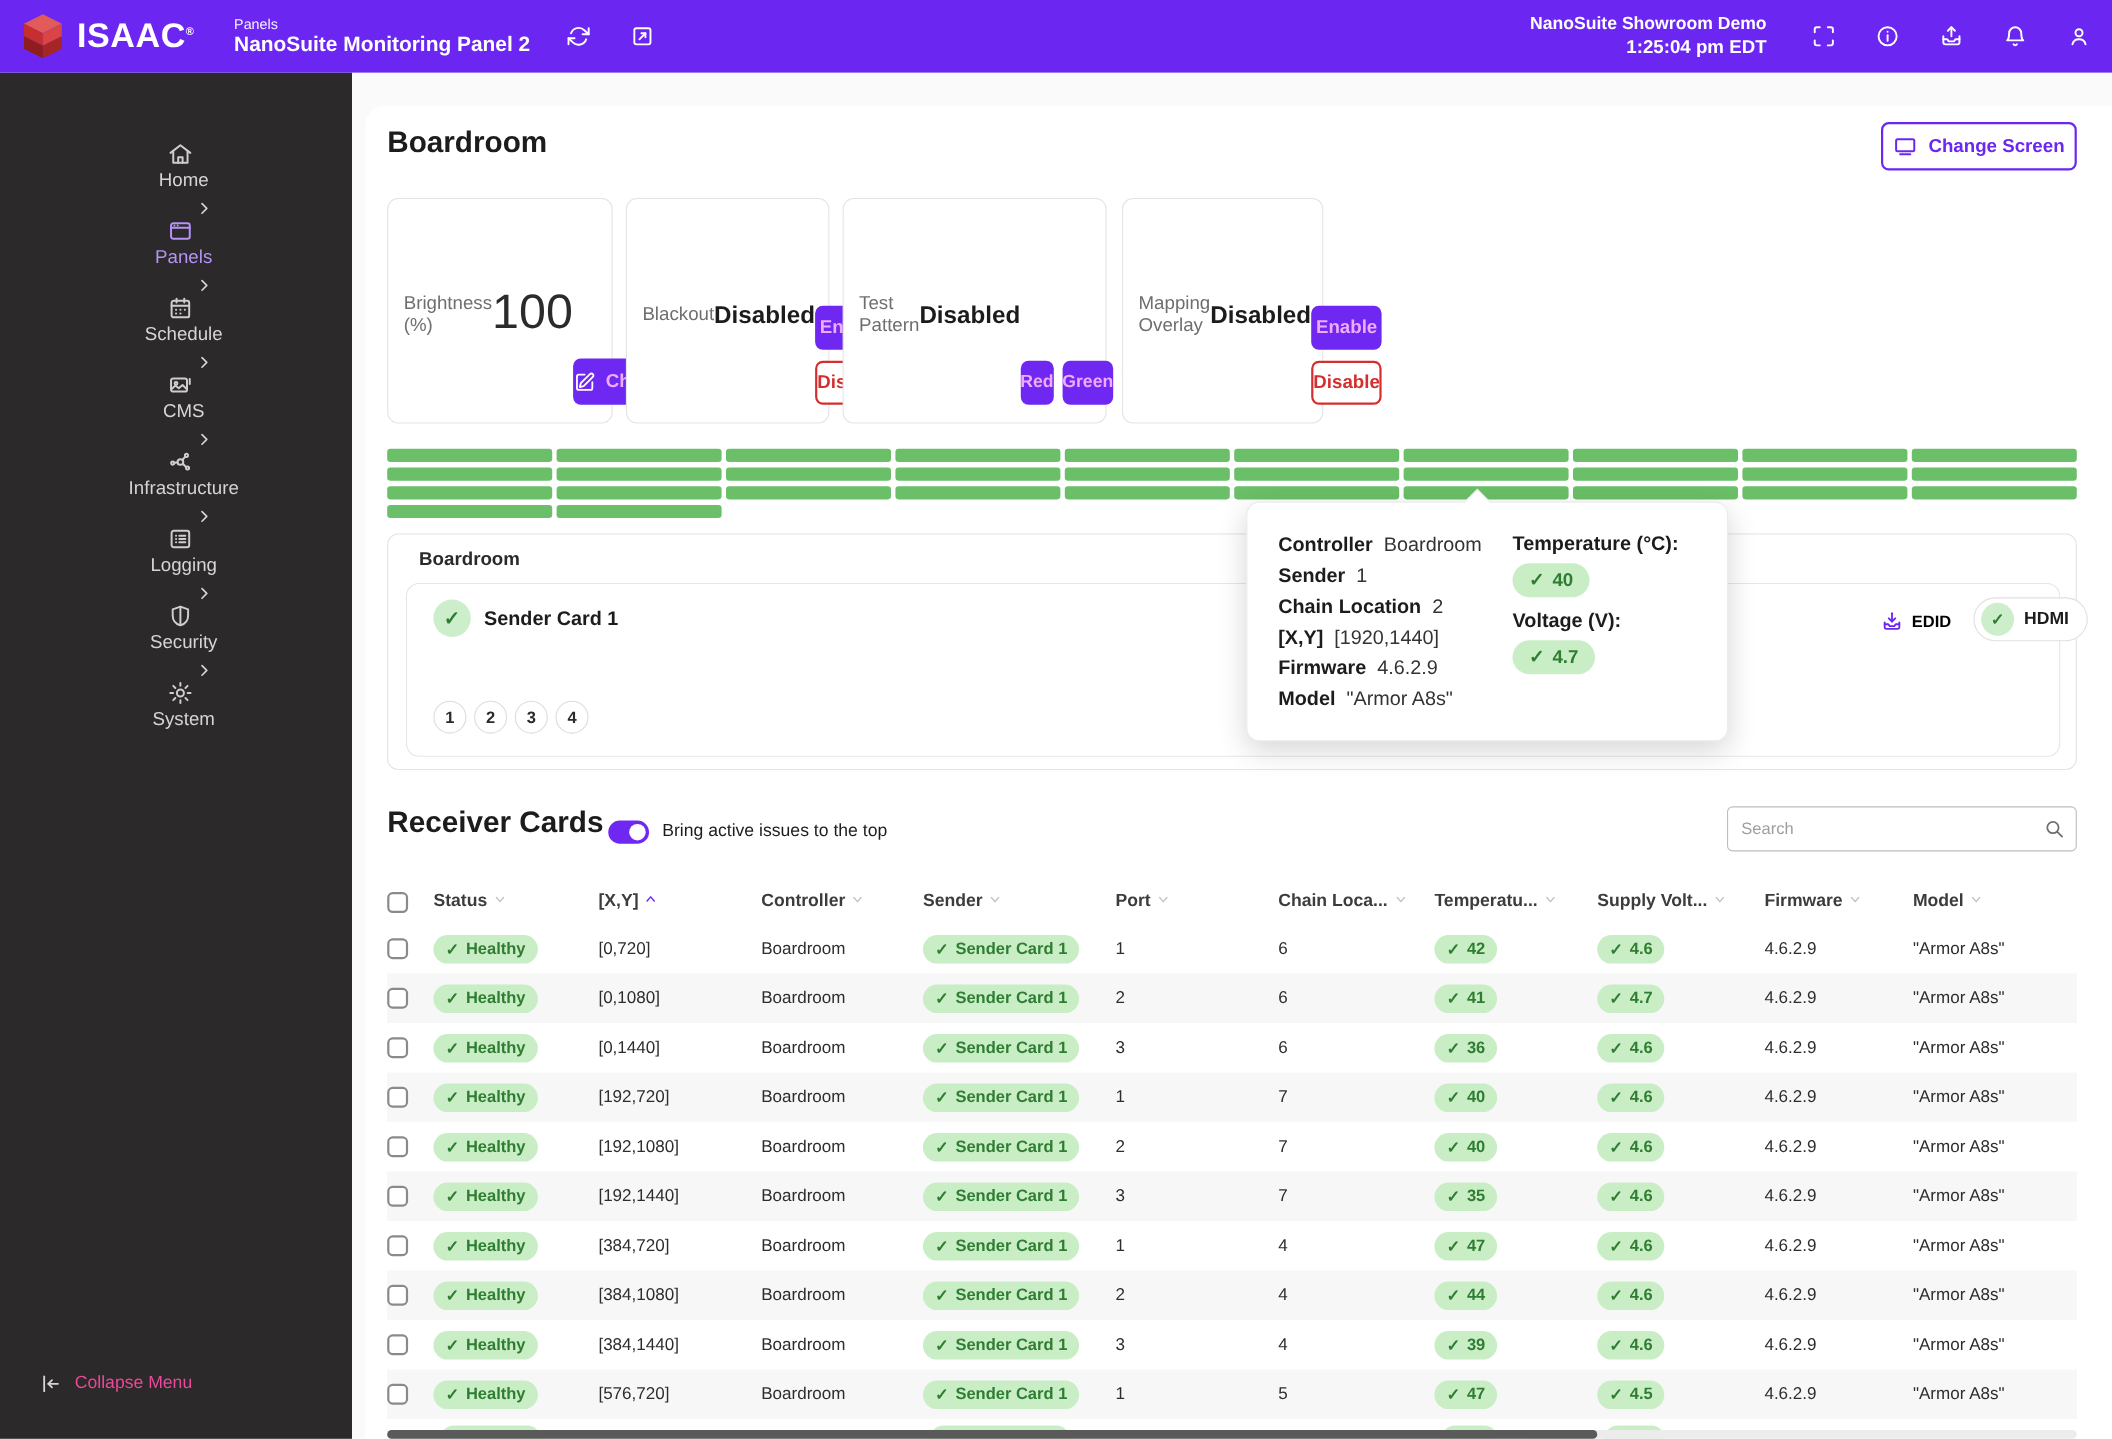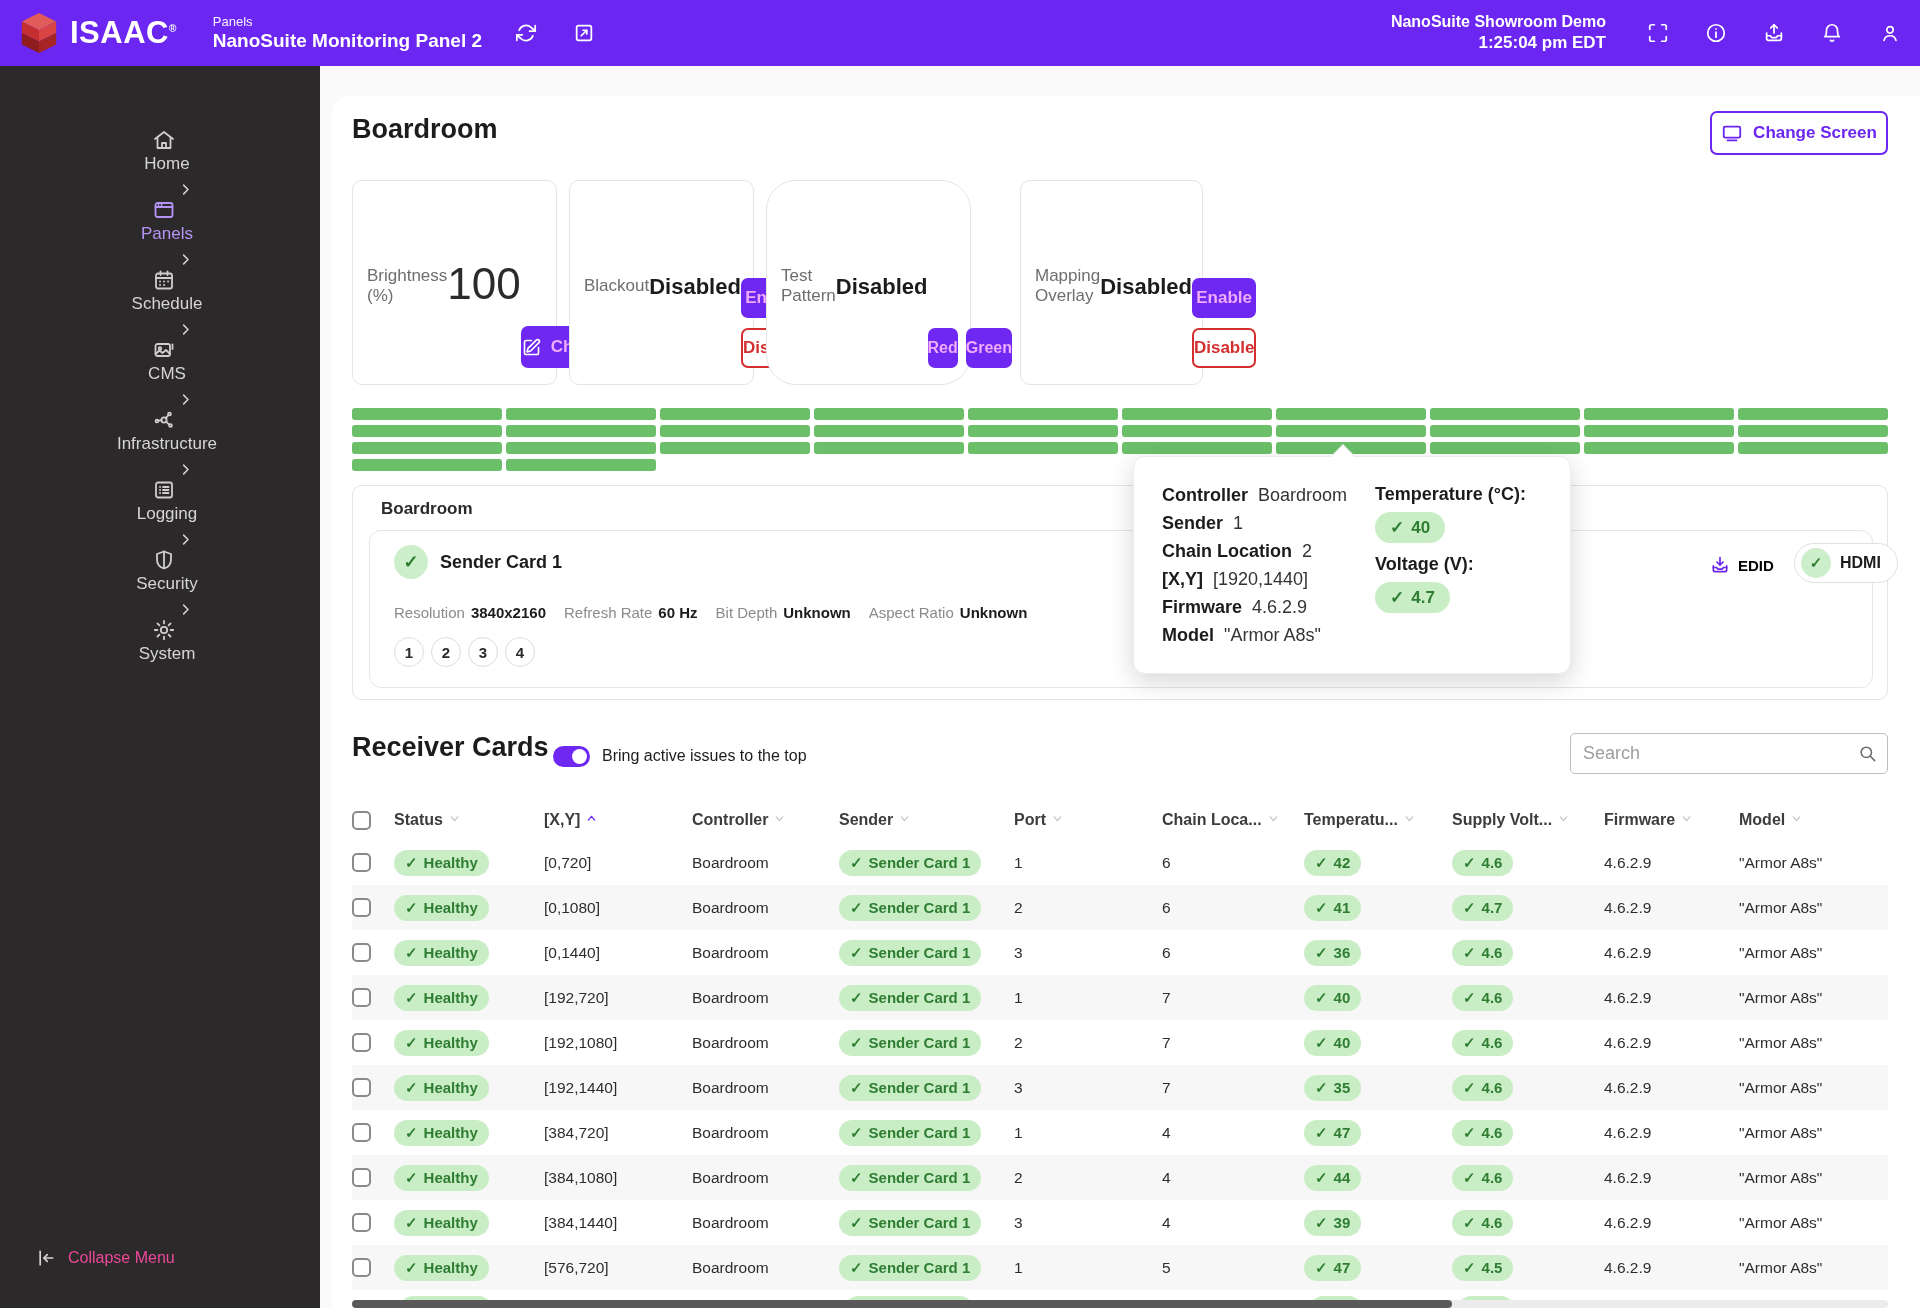--- a/index.html
+++ b/index.html
@@ -72,21 +72,21 @@
   .ctl-value { font-size:44px; color:#2b2b2b; margin-top:2px; }
   .btn { border:none; border-radius:7px; font-size:17px; font-weight:bold;
     cursor:pointer; display:flex; align-items:center; justify-content:center; gap:9px; }
   .btn-purple { background:#6f28f1; color:#f0abfc; }
   .btn-red-outline { background:#fff; color:#d32f2f; border:2px solid #d32f2f; }
   .btn svg { width:21px; height:21px; stroke:#fff; fill:none; stroke-width:1.9;
     stroke-linecap:round; stroke-linejoin:round; }
   #card-brightness { left:20px; width:205px; }
   #card-brightness .btn { margin-top:auto; width:177px; height:42px; }
   #card-blackout { left:237px; width:185px; }
-  #card-test { left:434px; width:205px;border-radius:30px; }
+  #card-test { left:434px; width:240px; }
   #card-mapping { left:688px; width:183px; }
   .stack-btns { margin-top:auto; display:flex; flex-direction:column; gap:10px; width:100%; }
   .stack-btns .btn { width:100%; height:40px; }
   .rgb-row { display:flex; gap:8px; width:100%; margin-top:auto; }
   .rgb-row .btn { flex:1; height:40px; font-size:16px; }
 
   
   .panel-grid { position:absolute; left:20px; top:312px; width:1536px; }
   .pg-row { display:flex; gap:4px; margin-bottom:5px; }
   .pg-seg { width:150px; height:12px; background:#6abf68; border-radius:3px; cursor:pointer; }
@@ -144,21 +144,21 @@
   .rc-title { position:absolute; left:20px; top:636px; font-size:27px;
     font-weight:bold; color:#1c1c1c; }
   .toggle { position:absolute; left:221px; top:650px; width:37px; height:21px;
     background:#6f28f1; border-radius:11px; cursor:pointer; }
   .toggle-knob { position:absolute; right:3px; top:3px; width:15px; height:15px;
     background:#fff; border-radius:50%; }
   .toggle-label { position:absolute; left:270px; top:651px; font-size:16px; color:#1c1c1c; }
   .search-box { position:absolute; left:1238px; top:637px; width:318px; height:41px;
     border:1px solid #bdbdbd; border-radius:5px; background:#fff; display:flex;
     align-items:center; padding:0 10px 0 12px; }
-  .search-box input { flex:1; border:none; outline:none; font-size:18px;
+  .search-box input { flex:1; border:none; outline:none; font-size:15px;
     color:#333; font-family:"Liberation Sans", sans-serif; background:transparent; }
   .search-box input::placeholder { color:#9e9e9e; }
   .search-box svg { width:19px; height:19px; stroke:#6e6e6e; fill:none;
     stroke-width:2; stroke-linecap:round; }
 
   
   .rc-table { position:absolute; left:20px; top:704px; width:1536px; }
   .tbl-row { display:grid;
     grid-template-columns:42px 150px 148px 147px 175px 148px 142px 148px 152px 135px 149px;
     align-items:center; }
@@ -510,26 +510,20 @@
           <div class="pg-seg"></div>
           <div class="pg-seg"></div>
         </div>
       </div>
 
   <div class="sender-panel">
     <div class="sender-panel-title">Boardroom</div>
     <div class="sender-card">
       <div class="sc-check">✓</div>
       <div class="sc-name">Sender Card 1</div>
-      <div class="sc-specs" id="specs">
-            <span><span class="spec-label">Resolution</span><span class="spec-value">3840x2160</span></span>
-            <span><span class="spec-label">Refresh Rate</span><span class="spec-value">60 Hz</span></span>
-            <span><span class="spec-label">Bit Depth</span><span class="spec-value">Unknown</span></span>
-            <span><span class="spec-label">Aspect Ratio</span><span class="spec-value">Unknown</span></span>
-          </div>
       <div class="sc-ports" id="ports">
             <div class="port-chip">1</div>
             <div class="port-chip">2</div>
             <div class="port-chip">3</div>
             <div class="port-chip">4</div>
           </div>
       <div class="edid-link">
         <svg viewBox="0 0 24 24">
               <path d="M12 3v9"></path>
               <polyline points="8.5 8.5 12 12 15.5 8.5"></polyline>

